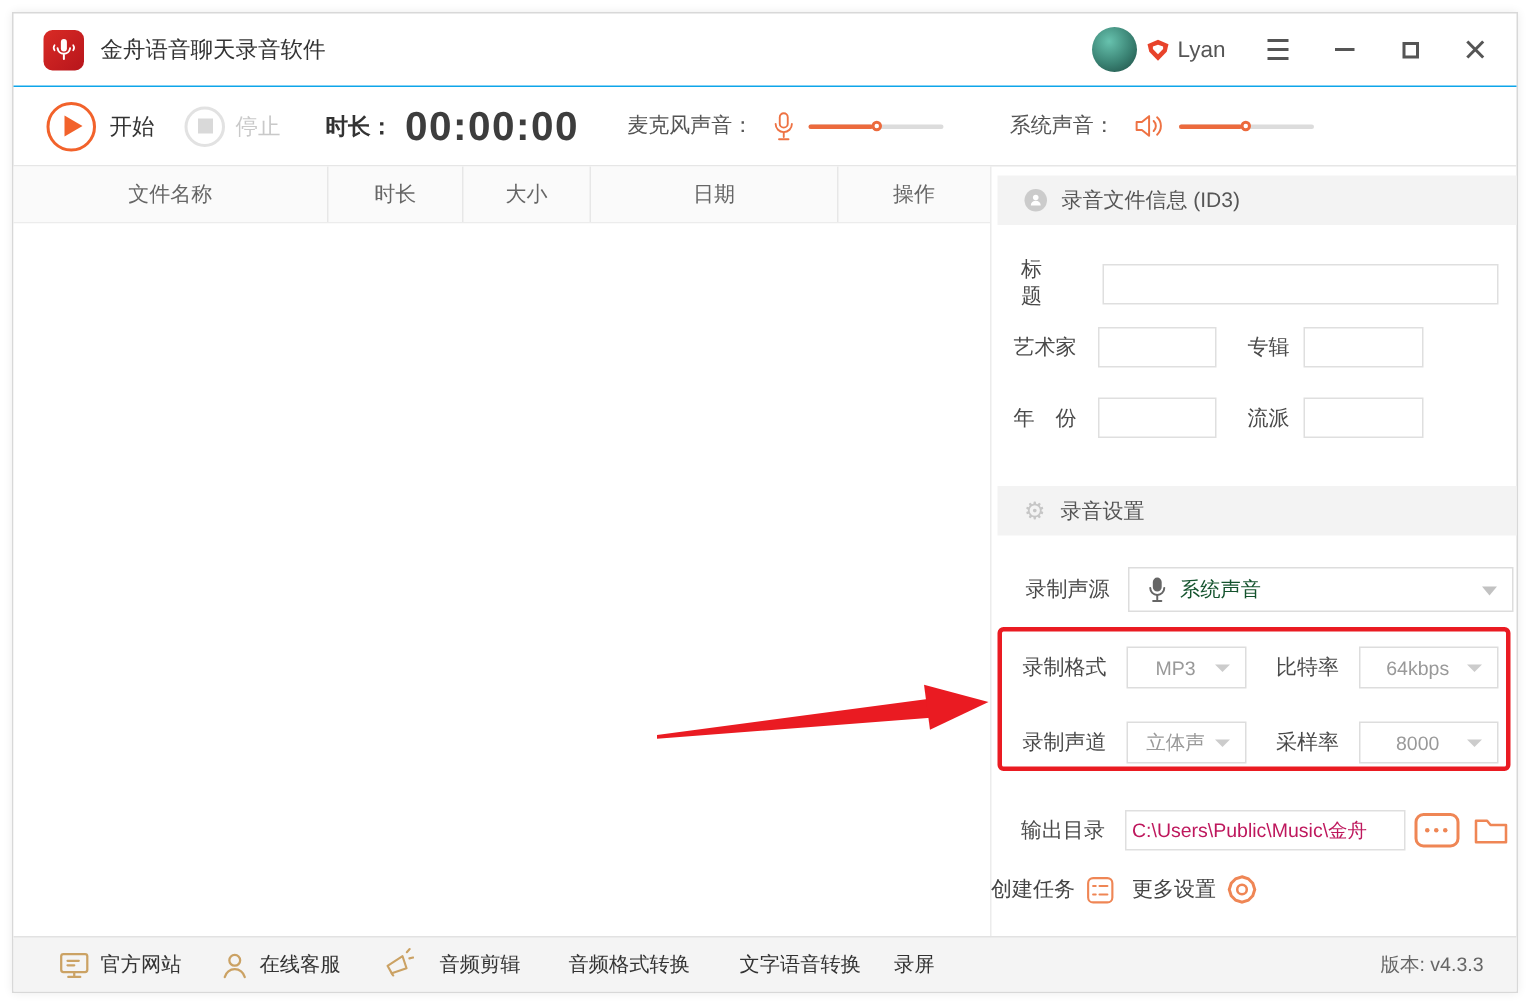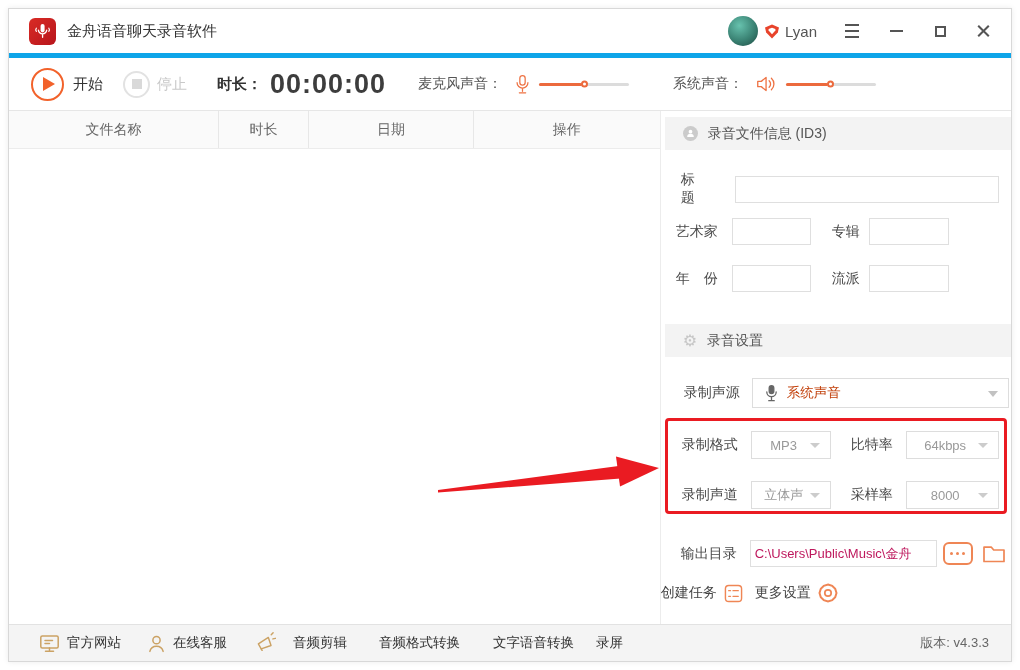--- a/index.html
+++ b/index.html
@@ -1,20 +1,20 @@
 <!DOCTYPE html>
 <html><head>
 <meta charset="utf-8">
 <style>
   * { margin:0; padding:0; box-sizing:border-box; }
   html,body { width:1020px; height:670px; background:#fff; font-family:"Liberation Sans","DejaVu Sans",sans-serif; overflow:hidden; }
   .window { position:absolute; left:8px; top:8px; width:1004px; height:654px; background:#fff; border:1px solid #d8d8d8; box-shadow:0 0 6px rgba(0,0,0,.08); }
 
   
-  .titlebar { height:49px; display:flex; align-items:center; border-bottom:5px solid #0ea5e9; padding:0 18px 0 20px; }
+  .titlebar { height:49px; display:flex; align-items:center; border-bottom:1px solid #0ea5e9; padding:0 18px 0 20px; }
   .appicon { width:27px; height:27px; border-radius:6px; background:linear-gradient(135deg,#d92b25,#b7151c); display:flex; align-items:center; justify-content:center; }
   .apptitle { font-size:15px; color:#333; margin-left:11px; }
   .tb-right { margin-left:auto; display:flex; align-items:center; }
   .avatar { width:30px; height:30px; border-radius:50%; background:radial-gradient(circle at 38% 32%,#67c2ae,#3a8273 55%,#23564c 90%); }
   .vipbadge { margin-left:6px; display:flex; }
   .username { margin-left:5px; font-size:15px; color:#555; }
   .winbtn { margin-left:26px; cursor:pointer; display:flex; flex-direction:column; justify-content:center; align-items:center; width:18px; height:18px; }
   .hamb i { display:block; width:14px; height:2px; background:#555; margin:2px 0; }
   .minb i { display:block; width:13px; height:2px; background:#555; }
   .maxb i { display:block; width:11px; height:11px; border:2px solid #555; }
@@ -68,21 +68,21 @@
   .r-artist { top:107px; left:15px; }
   .r-year   { top:154px; left:15px; }
   .in-title { margin-left:13px; width:265px; }
   .in-sm1 { margin-left:14px; width:79px; }
   .lbl2 { margin-left:21px; }
   .in-sm2 { margin-left:9px; width:80px; }
 
   .r-source { top:267px; left:23px; }
   .dropdown { position:relative; border:1px solid #ddd; background:#fff; display:flex; align-items:center; cursor:pointer; }
   .dd-src { margin-left:12px; width:257px; height:30px; }
-  .dd-src .dd-text { margin-left:34px; font-size:13.5px; color:#c2410c; }
+  .dd-src .dd-text { margin-left:34px; font-size:13.5px; color:#14532d; }
   .dd-src-mic { position:absolute; left:12px; top:5px; }
   .arrow { position:absolute; right:10px; top:50%; margin-top:-2.5px; width:0; height:0; border-left:5.5px solid transparent; border-right:5.5px solid transparent; border-top:6px solid #c2c2c2; }
   .dd-sm { height:28px; justify-content:center; }
   .dd-sm .dd-text { font-size:13px; color:#999; margin-right:14px;text-align:center; }
   .dd-sm .arrow { border-left-width:5px; border-right-width:5px; border-top-width:5.5px; border-top-color:#ccc; }
 
   .r-format  { top:320px; left:21px; }
   .r-channel { top:370px; left:21px; }
   .dd-fmt { margin-left:13px; width:80px; }
   .lblmid { margin-left:20px; }
@@ -190,20 +190,21 @@
         <div class="knob"></div>
       </div>
     </div>
   </div>
 
   <div class="main">
     <div class="filearea">
       <div class="thead">
         <div class="th c0">文件名称</div>
         <div class="th c1">时长</div>
+        <div class="th c2">大小</div>
         <div class="th c3">日期</div>
         <div class="th c4">操作</div>
       </div>
       <div class="filelist"></div>
     </div>
 
     <div class="panel">
 
       <div class="secheader sh-id3">
         <span class="seciconwrap id3circle">

